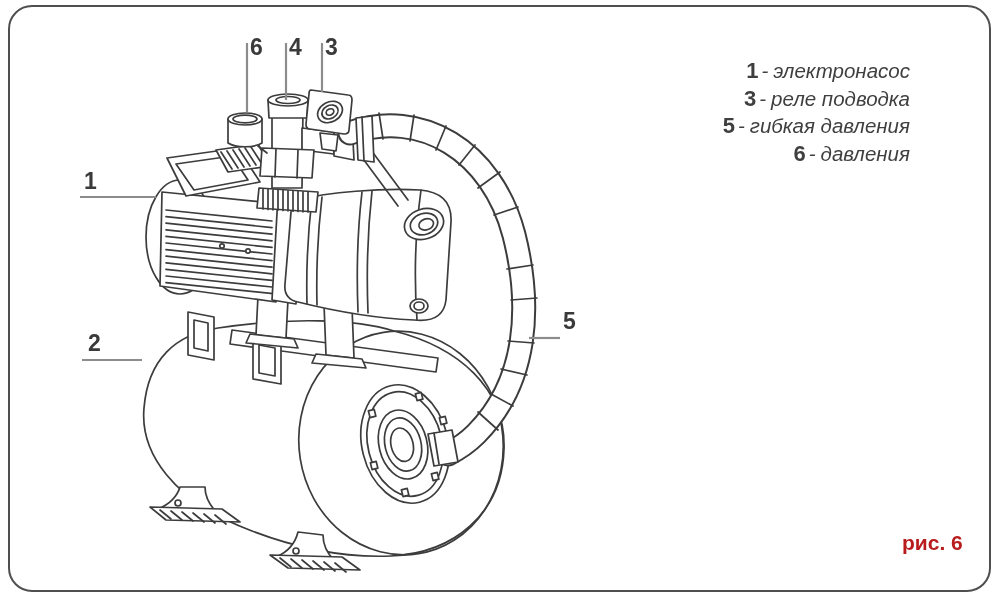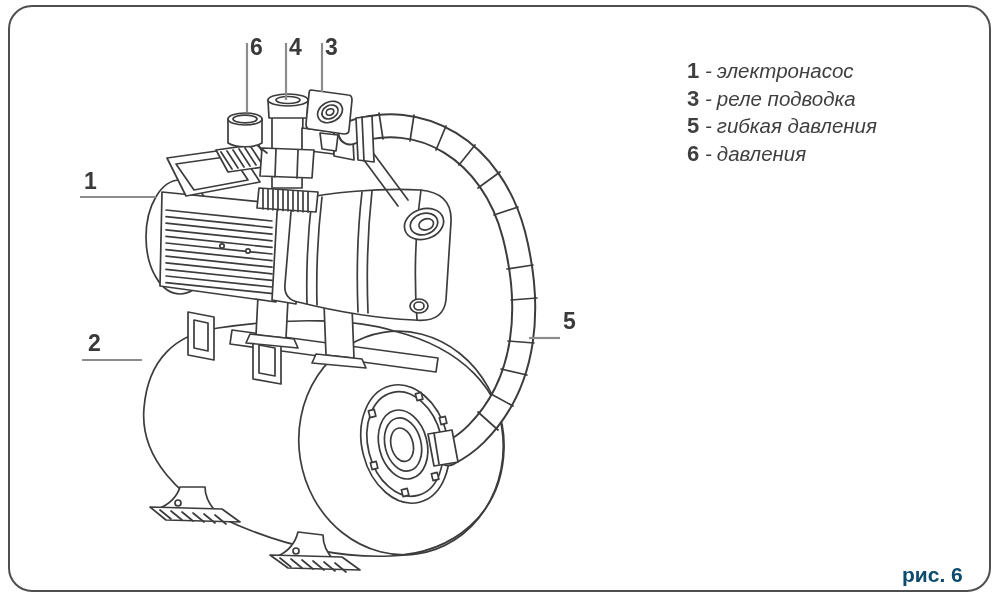--- a/index.html
+++ b/index.html
@@ -10,26 +10,26 @@
   .frame{
     position:absolute;left:8px;top:5px;width:983px;height:587px;
     border:2px solid #4f4f4f;border-radius:24px;box-sizing:border-box;
     background:transparent;
   }
   svg.diagram{position:absolute;left:0;top:0;}
   .callout{
     position:absolute;font-weight:bold;font-size:23px;line-height:23px;
     color:#3a3a3a;letter-spacing:0;
   }
-  .legend{position:absolute;left:687px;top:57px;color:#3f3f3f;}
+  .legend{position:absolute;left:720px;top:57px;color:#3f3f3f;text-align:right;}
   .legend-row{line-height:27.5px;font-size:20.5px;font-style:italic;white-space:nowrap;}
   .lnum{font-style:normal;font-weight:bold;font-size:22px;display:inline-block;min-width:15px;}
   .ldash{margin:0 5px 0 3px;}
   .caption{
-    position:absolute;left:902px;top:563px;font-weight:bold;font-size:21px;color:#0c4a6e;text-align:center;
+    position:absolute;left:902px;top:531px;font-weight:bold;font-size:21px;color:#b91c1c;text-align:center;
   }
 </style>
 </head>
 <body>
 
 <div class="frame"></div>
 
 <svg class="diagram" width="1000" height="607" viewBox="0 0 1000 607">
   <g stroke="#3c3c3c" stroke-width="1.7" fill="none" stroke-linecap="round" stroke-linejoin="round">
 

